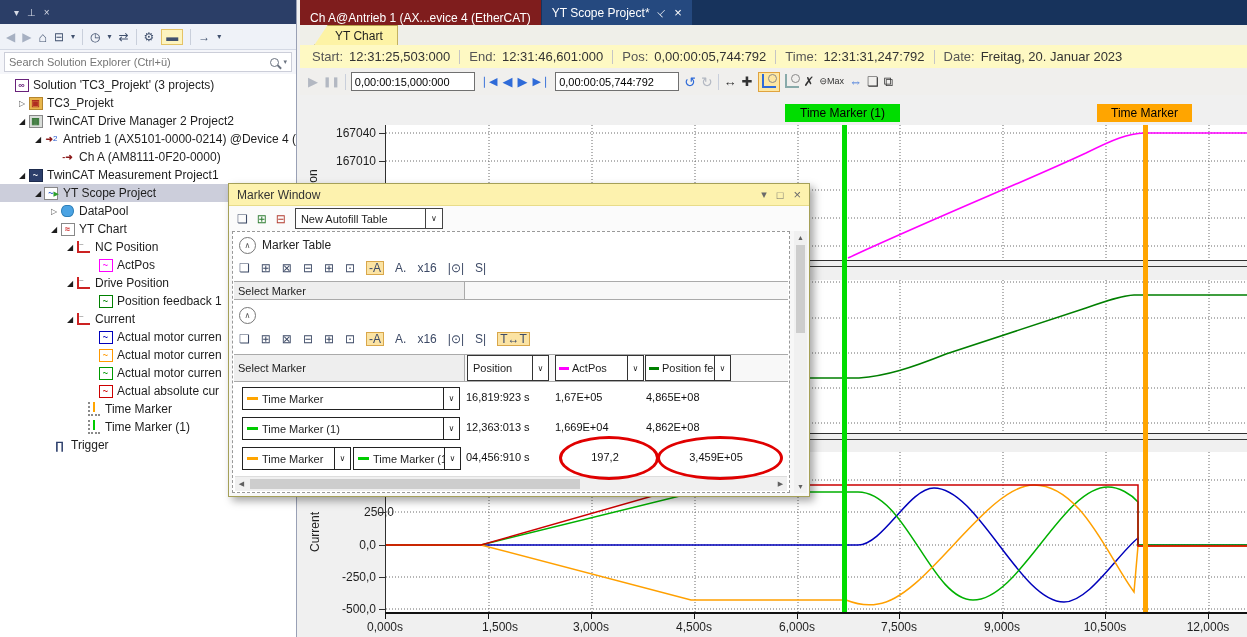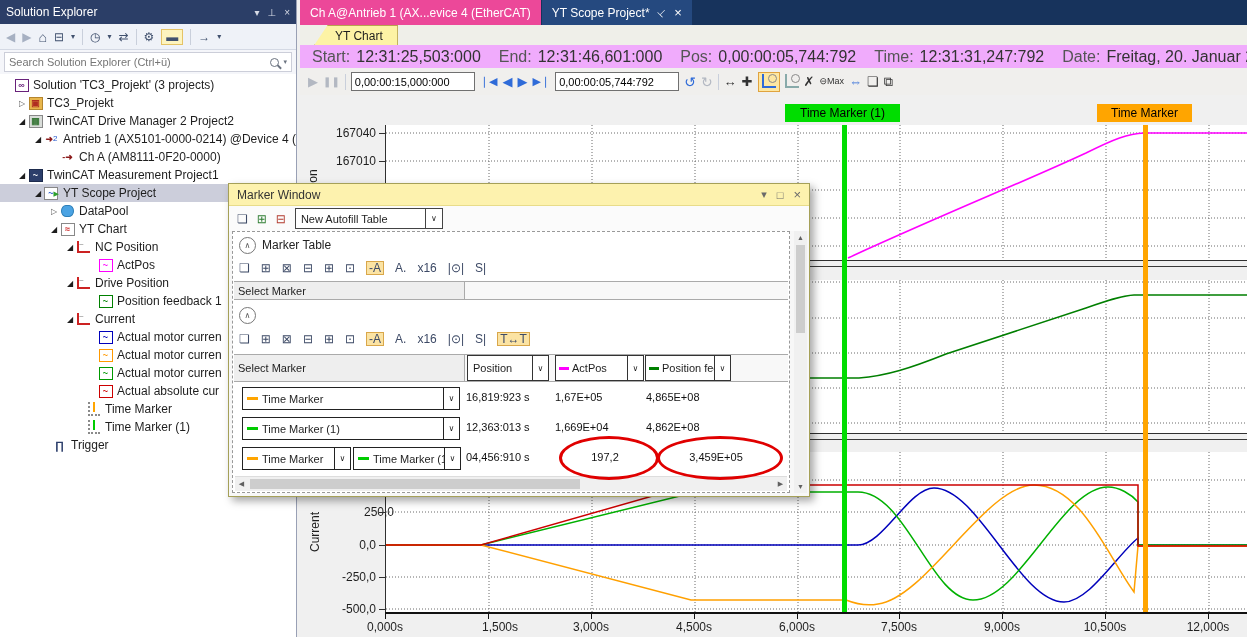--- a/index.html
+++ b/index.html
@@ -30,26 +30,26 @@
   .exp{width:12px;font-size:8px;color:#5a5a5a;text-align:center;flex:none;}
   .exp.e{color:#1e1e1e;}
   .ic{width:15px;height:13px;flex:none;margin-right:4px;display:inline-flex;align-items:center;justify-content:center;font-size:9px;line-height:1;}
   .icbox{width:12px;height:11px;border:1px solid #888;background:#fff;display:inline-flex;align-items:center;justify-content:center;font-size:9px;font-weight:bold;}
   .tm-ic{width:10px;height:12px;border-left:2px dotted #8a8a8a;border-bottom:2px dotted #8a8a8a;position:relative;}
   .tm-ic i{position:absolute;left:3px;top:0;width:2px;height:10px;display:block;}
   
   #editor{left:300px;top:0;width:947px;height:637px;background:#f0f0f0;}
   #doctabs{left:0;top:0;width:947px;height:25px;background:#17335c;gap:1px;}
   .dtab{height:25px;color:#fff;font-size:12px;padding:0 10px;gap:8px;}
-  #dtab1{background:#ec4899;}
+  #dtab1{background:#7f1d1d;align-items:flex-end;}
   #dtab2{background:#25497f;}
   #charttabrow{left:0;top:25px;width:947px;height:20px;background:#efefe9;border-bottom:1px solid #d8d5c8;}
   #charttab{margin-left:14px;height:20px;background:#fdf3a5;border:1px solid #b8a44e;border-bottom:none;
       padding:0 14px 0 20px;font-size:12px;clip-path:polygon(14px 0,100% 0,100% 100%,0 100%);}
-  #infobar{left:0;top:45px;width:947px;height:23px;background:#f0abfc;gap:6px;padding-left:12px;box-sizing:border-box;font-size:16px;color:#333;}
+  #infobar{left:0;top:45px;width:947px;height:23px;background:#fef9c3;gap:6px;padding-left:12px;box-sizing:border-box;font-size:13px;color:#333;}
   .ib-sep{width:1px;height:14px;background:#c5c5c5;margin:0 3px;}
   #scopebar{left:0;top:68px;width:947px;height:27px;background:#f0efed;gap:5px;padding-left:8px;box-sizing:border-box;}
   .sico{font-size:13px;line-height:1;color:#333;}
   .sico.blue{color:#2f6bd8;}
   .sico.dim{color:#b3b8c2;}
   .sico.hl{background:#fde7a2;border:1px solid #e0a33e;padding:1px 3px;}
   .tinput{width:116px;height:17px;border:1px solid #707070;background:#fff;font-size:11px;
       font-family:"Liberation Sans",sans-serif;padding:0 3px;}
   .mini-axis{display:inline-block;width:12px;height:12px;border-left:2px solid #2f6bd8;border-bottom:2px solid #2f6bd8;position:relative;}
   .mini-axis:after{content:"";position:absolute;right:-1px;top:0;width:7px;height:7px;border:1.5px solid #8a8a8a;border-radius:50%;}
@@ -104,21 +104,20 @@
   .sarrow{position:absolute;color:#606060;font-size:7px;width:13px;height:13px;display:flex;align-items:center;justify-content:center;}
   svg{display:block;}
 </style>
 </head>
 <body>
 
 <div id="app">
 
   <div id="solx" class="abs">
     <div id="solx-title" class="abs flex">
-      <span class="t">Solution Explorer</span>
       <span class="winbtn">▾</span>
       <span class="winbtn">⊥</span>
       <span class="winbtn">×</span>
     </div>
     <div id="solx-toolbar" class="abs flex">
       <span class="tbico dim">◀</span>
       <span class="tbico dim">▶</span>
       <span class="tbico" style="font-size:14px">⌂</span>
       <span class="tbico">⊟</span>
       <span class="tbico" style="font-size:8px">▾</span>

